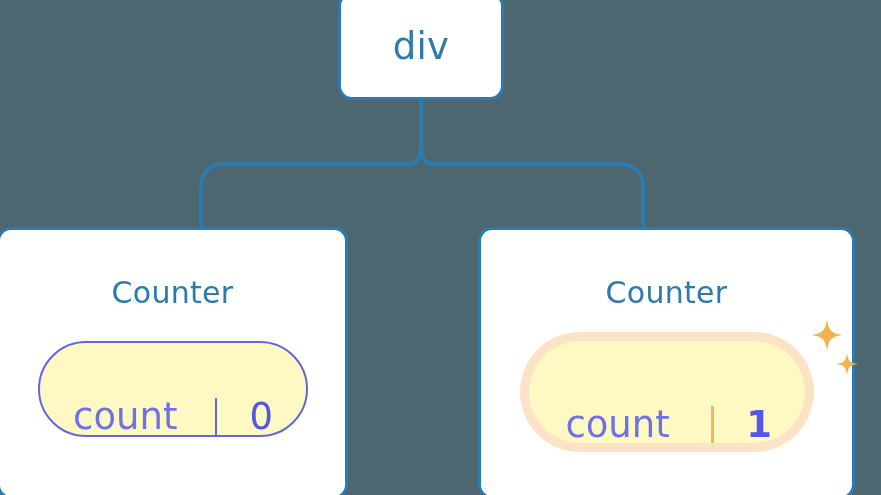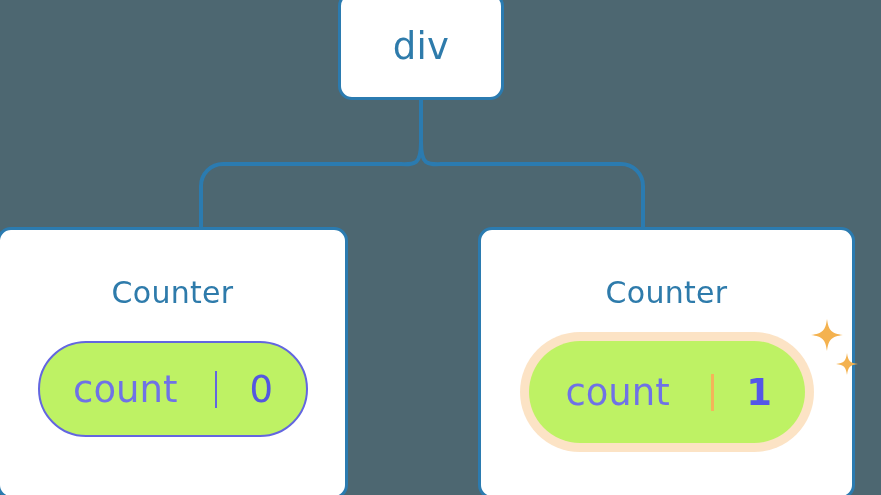--- a/index.html
+++ b/index.html
@@ -75,23 +75,23 @@
 
   
   .pill-wrap {
     position: relative;
     margin-top: 33px;
     display: flex;
     align-items: center;
   }
   .pill {
     display: flex;
-    align-items: center;
+    align-items: flex-end;
     box-sizing: border-box;
-    background: #bef264;
+    background: #fef9c3;
     border-radius: 999px;
     overflow: hidden;
   }
   .pill-plain {
     width: 270px;
     height: 96px;
     border: 2px solid #6366e0;
   }
   .pill-hl {
     width: 276px;

